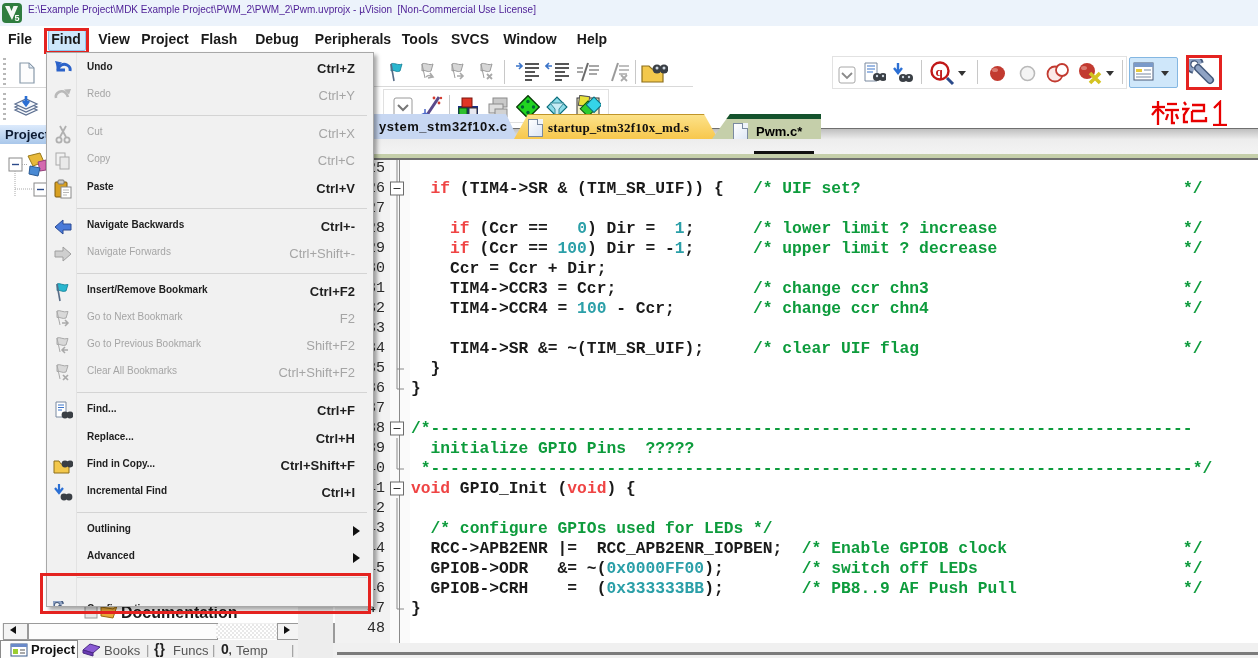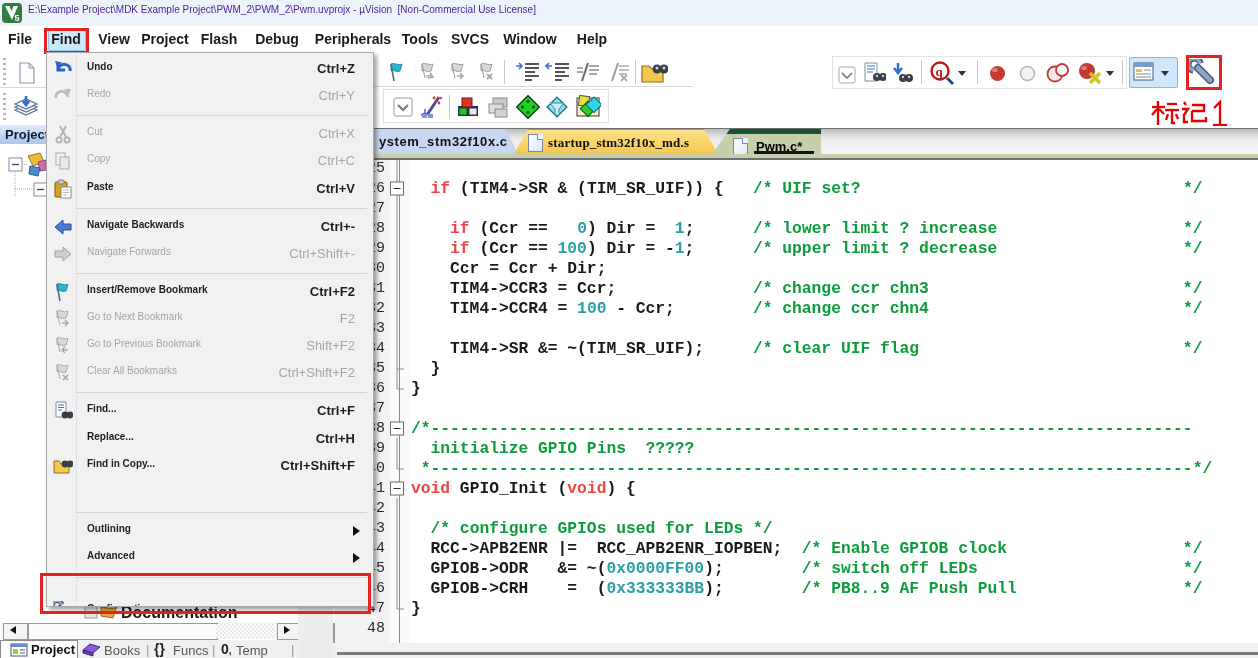--- a/index.html
+++ b/index.html
@@ -16,21 +16,21 @@
   .redbox{border:3px solid #e42320;}
   #editred{left:44px;top:28px;width:39px;height:20px;}
   
   #toolband{left:0;top:54px;width:1258px;height:73px;background:#ffffff;}
   .grip{position:absolute;width:3px;background-image:repeating-linear-gradient(#b8b8b8 0 2px,#ffffff 2px 5px);}
   .tsep{position:absolute;width:1px;background:#c8c8c8;}
   
   #tabstrip{left:333px;top:128px;width:925px;height:26px;background:linear-gradient(#bfbfbf,#ededed 40%,#f4f4f4);border-top:1px solid #6f6f6f;}
   #greenband{left:333px;top:154px;width:925px;height:4px;background:#c5cfaa;}
   #edittopline{left:333px;top:158px;width:925px;height:2px;background:#6f6f6f;}
-  .tab{position:absolute;top:129px;height:25px;}
+  .tab{position:absolute;top:114px;height:25px;}
   #tab1{left:335px;width:183px;background:#c7d7f2;clip-path:polygon(0 0,171px 0,183px 25px, 0 25px);}
   #tab1 span{position:absolute;left:44px;top:5px;font-size:13px;font-weight:bold;color:#101010;letter-spacing:0.55px;}
   #tab2{left:506px;width:212px;background:linear-gradient(#fce289,#f7c64a);clip-path:polygon(22px 0,198px 0,212px 25px,8px 25px);border-top:1px solid #c0952a;font-family:Liberation Serif, serif;}
   #tab2 span{position:absolute;left:42px;top:5px;font-size:13px;font-weight:bold;color:#101010;letter-spacing:0.2px;}
   #tab3{left:712px;width:109px;background:#c5cfaa;clip-path:polygon(18px 0,109px 0,109px 25px,0px 25px);border-top:5px solid #14532d;}
   #tab3 span{position:absolute;left:44px;top:5px;font-size:13px;font-weight:bold;color:#000;}
   #tab3u{left:754px;top:151px;width:60px;height:3px;background:#111;}
   .docicon{position:absolute;width:13px;height:16px;background:linear-gradient(135deg,#ffffff,#dce6f5);border:1px solid #7a8aa0;}
   .docicon:after{content:"";position:absolute;right:-1px;top:-1px;width:5px;height:5px;background:#eef3fa;border-left:1px solid #7a8aa0;border-bottom:1px solid #7a8aa0;}
   
@@ -536,20 +536,29 @@
       </div>
 <div class="mi" style="top:398.7px">
         <span class="ic"><svg width="20" height="20" viewBox="0 0 20 20">
             <path d="M1 5 L1 17 L16 17 L16 8 L8 8 L6 5 Z" fill="#f3c84c" stroke="#8c6f1d"></path>
             <circle cx="12" cy="8" r="3.4" fill="#3a3f45"></circle>
             <circle cx="17" cy="8" r="3.4" fill="#3a3f45"></circle>
           </svg></span>
         <span class="lab">Find in Copy...</span>
         <span class="sc">Ctrl+Shift+F</span>
       </div>
+<div class="mi" style="top:425.9px">
+        <span class="ic"><svg width="20" height="20" viewBox="0 0 20 20">
+            <path d="M6 1 L6 9 M2 5 L6 10 L10 5" stroke="#2b6fd4" stroke-width="2.2" fill="none"></path>
+            <circle cx="11" cy="14" r="3.4" fill="#3a3f45"></circle>
+            <circle cx="16" cy="14" r="3.4" fill="#3a3f45"></circle>
+          </svg></span>
+        <span class="lab">Incremental Find</span>
+        <span class="sc">Ctrl+I</span>
+      </div>
 <div class="mi" style="top:463.9px">
         <span class="lab">Outlining</span>
         <span class="marr"></span>
       </div>
 <div class="mi" style="top:491.1px">
         <span class="lab">Advanced</span>
         <span class="marr"></span>
       </div>
 <div class="mi" style="top:544px">
         <span class="ic"><svg width="20" height="20" viewBox="0 0 20 20">

